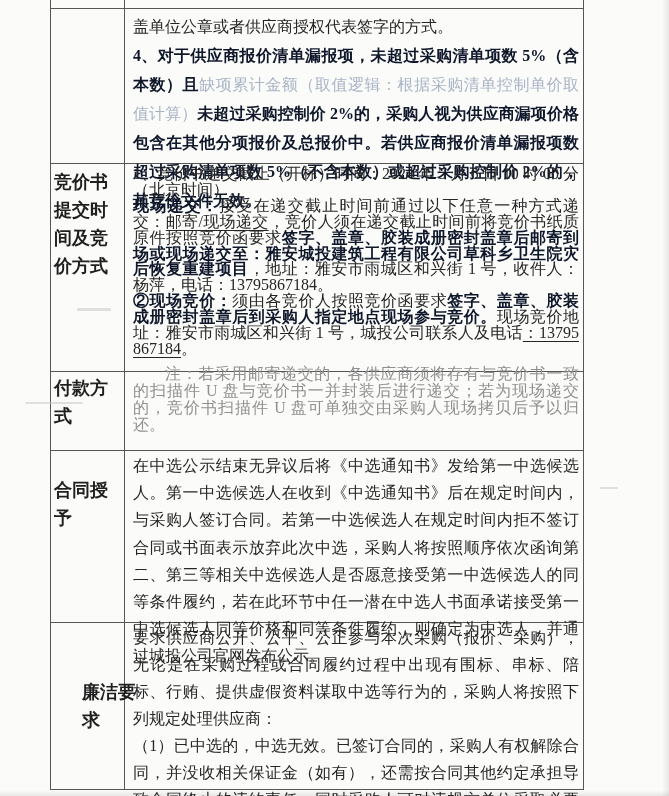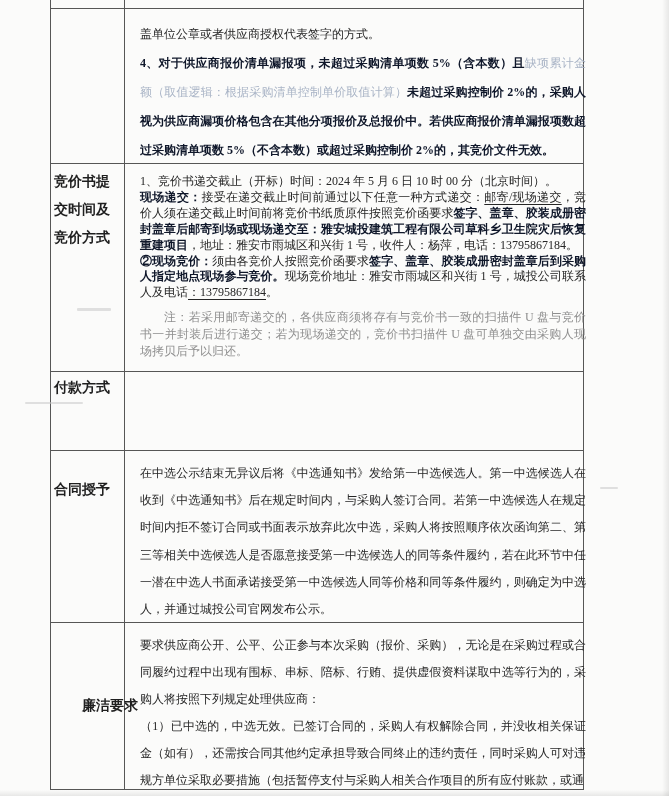--- a/index.html
+++ b/index.html
@@ -6,27 +6,27 @@
   .page{
     position:relative;width:669px;height:796px;overflow:hidden;
     background:#fbfbfa;
     font-family:"Liberation Serif","DejaVu Serif",serif;
     color:#262626;
   }
   .vline{position:absolute;width:1px;background:#565656;}
   .hline{position:absolute;height:1px;background:#565656;}
   .label{
     position:absolute;left:54px;width:68px;
-    font-size:14px;font-weight:bold;line-height:28px;
+    font-size:18px;font-weight:bold;line-height:28px;
     word-break:break-all;color:#1f1f1f;
   }
   .label.center{display:flex;align-items:center;margin-left:28px;}
   .cell{
-    position:absolute;left:140px;width:446px;
-    font-size:12px;text-align:justify;margin-top:8px;
+    position:absolute;left:133px;width:446px;
+    font-size:16px;text-align:justify;
   }
   .cell p{margin:0;word-break:break-all;}
   .r1 p{line-height:29px;}
   .r2 p{line-height:15.9px;}
   .r2 p.note{line-height:17px;margin-top:8px;text-indent:2em;}
   .r3 p{line-height:27.5px;}
   .r4 p{line-height:27.2px;}
   .r5 p{line-height:27px;}
   .b{font-weight:bold;color:#0f172a;}
   .u{text-decoration:underline;text-underline-offset:3px;text-decoration-thickness:1px;}

